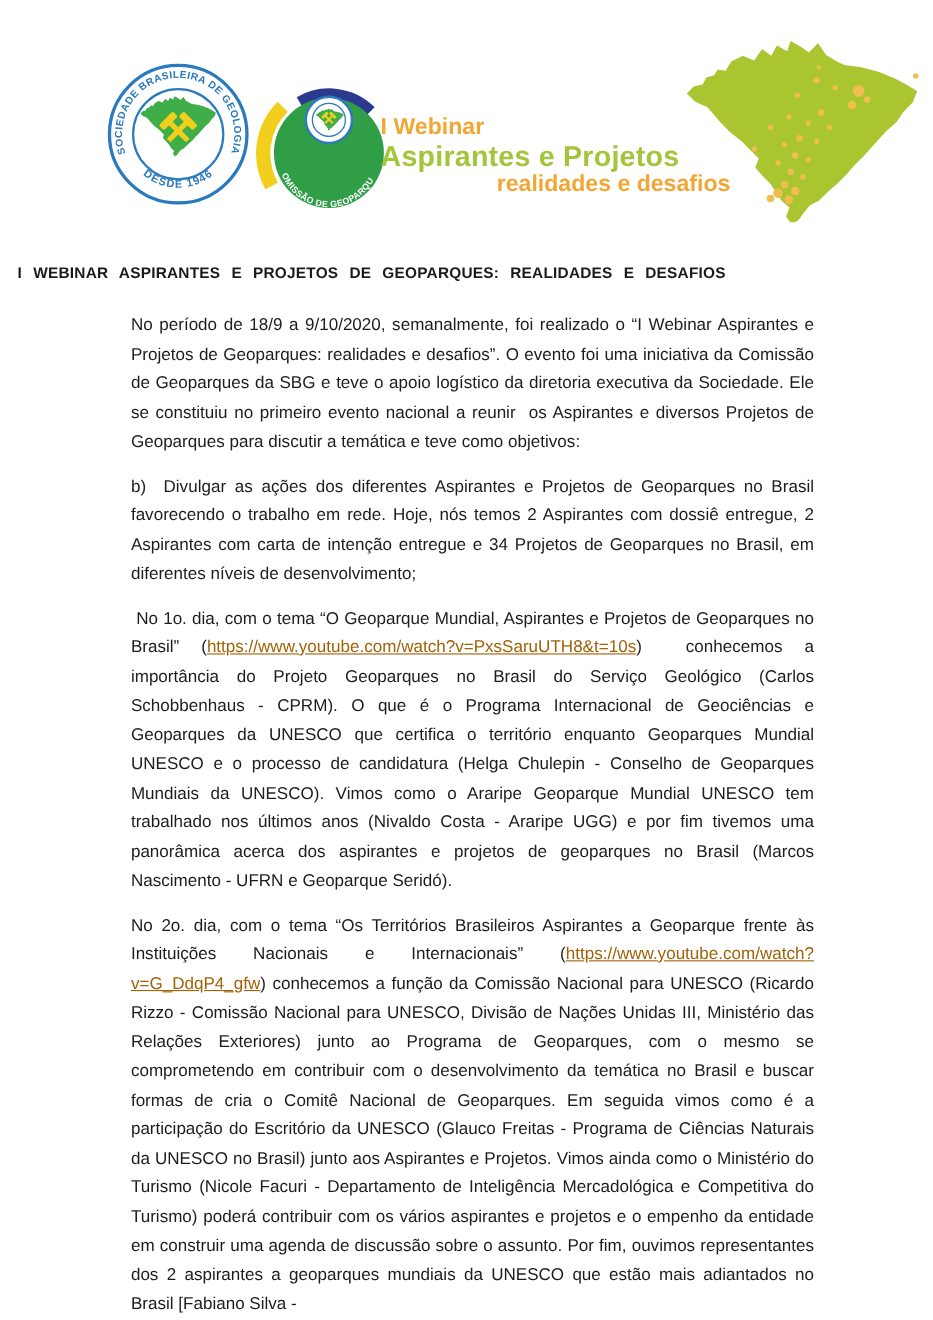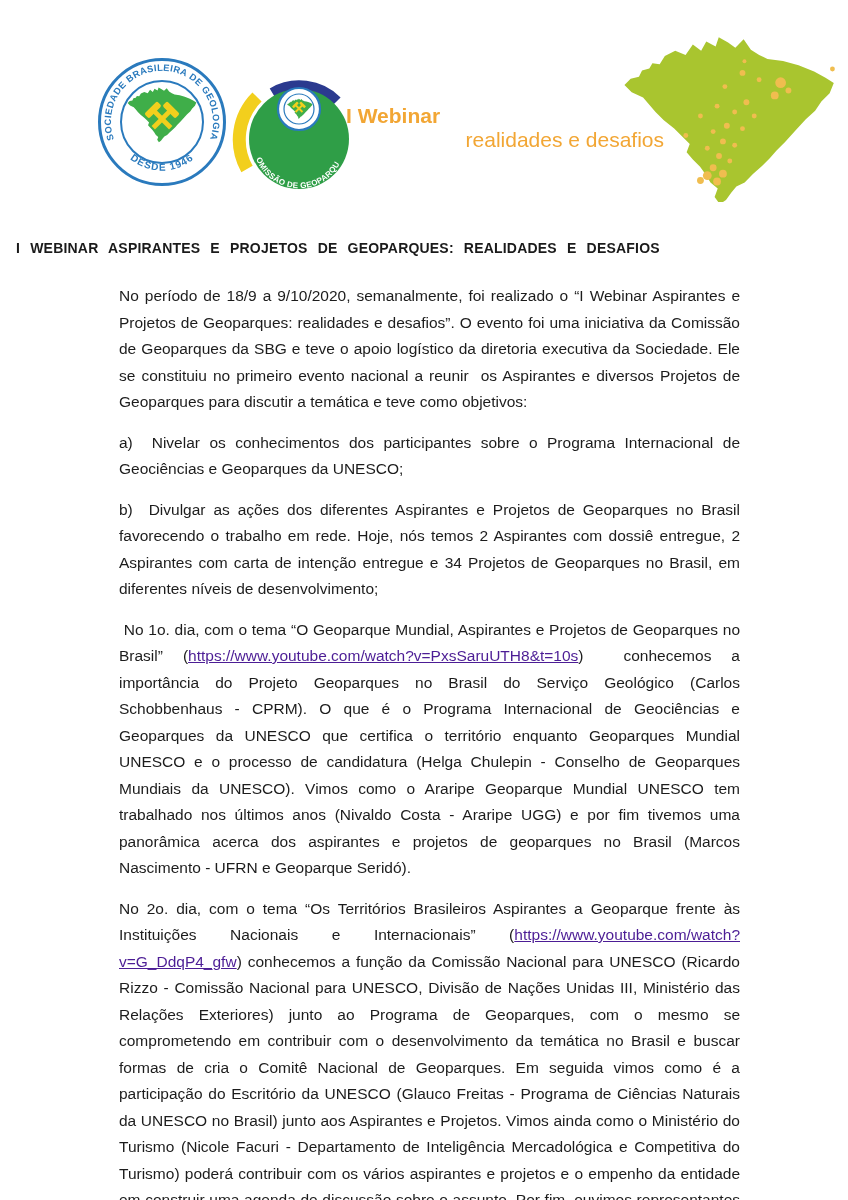--- a/index.html
+++ b/index.html
@@ -7,33 +7,33 @@
     width:848px;height:1200px;position:relative;background:#ffffff;
     font-family:"Liberation Sans",sans-serif;overflow:hidden;
   }
   
   .logo{position:absolute;}
   .logo-sbg{left:97px;top:55px;width:130px;height:134px;}
   .logo-cg{left:227px;top:53px;width:132px;height:138px;}
   .banner{position:absolute;left:346px;top:72px;width:318px;line-height:1;margin-top:33px;}
   .banner .l1{font-size:21px;font-weight:bold;color:#f2a634;margin:0 0 3px 0;}
   .banner .l2,.banner .l3{font-size:26px;font-weight:bold;color:#a3c53c;margin:0 0 2px 0;letter-spacing:0.2px;}
-  .banner .l4{font-size:21px;font-weight:normal;color:#f2a634;margin:1px 0 0 0;text-align:right;}
+  .banner .l4{font-size:21px;font-weight:bold;color:#f2a634;margin:1px 0 0 0;text-align:right;}
   .map-wrap{position:absolute;left:592px;top:26px;width:256px;height:176px;}
   
   .doc-title{
     position:absolute;top:224px;left:0;width:100%;text-align:left;
     font-size:14px;font-weight:bold;color:#1a1a1a;word-spacing:6px;letter-spacing:0.2px;margin:16px;
   }
   .doc-body{
     position:absolute;top:283px;left:119px;width:621px;
     font-size:15.5px;line-height:26.5px;text-align:justify;color:#1c1c1c;
   }
   .doc-body p{margin:0 0 14px 0;}
-  a.url{color:#4c1d95;text-decoration:underline;cursor:pointer;}
+  a.url{color:#a16207;text-decoration:underline;cursor:pointer;}
 </style>
 </head>
 <body>
 
 <svg width="0" height="0" style="position:absolute">
   <defs>
     <path id="brazilShape" d="M55,35 L60,27 L70,22 L80,26 L87,16 L95,22 L100,13 L109,18 L112,9 L121,14 L128,19 L136,11 L143,21 L151,26 L159,30 L174,32 L189,36 L204,42 L215,48 L223,53 L219,63 L211,71 L205,80 L196,88 L186,99 L176,110 L168,118 L161,126 L154,133 L145,141 L137,149 L129,153 L124,159 L119,166 L113,170 L108,163 L111,155 L104,149 L99,141 L94,134 L87,127 L81,120 L84,112 L77,105 L69,97 L59,89 L51,81 L45,74 L39,67 L28,62 L21,55 L27,49 L35,47 L38,41 L45,39 L48,34 Z"></path>
     <g id="hammers">
       <g transform="rotate(45)">
           <rect x="-2.5" y="-14" width="5" height="27"></rect>
@@ -80,20 +80,21 @@
         <path id="cgArc" d="M30,108 A46,46 0 0 0 114,108"></path>
       </defs>
     <text font-size="8" font-weight="bold" fill="#ffffff" letter-spacing="0.3">
       <textPath href="#cgArc" startOffset="50%" text-anchor="middle">COMISSÃO DE GEOPARQUES</textPath>
     </text>
   </svg>
 </div>
 
 <div class="banner">
   <p class="l1">I Webinar</p>
+  <p class="l2">Aspirantes e Projetos</p>
   <p class="l4">realidades e desafios</p>
 </div>
 
 <div class="map-wrap">
   <svg viewBox="0 0 250 180" width="256" height="176">
     <use href="#brazilShape" transform="translate(5,2) scale(1.06)" fill="#a9c52f"></use>
     <g fill="#f0bd4f">
       <circle cx="150" cy="36" r="2"></circle>
         <circle cx="148" cy="48" r="3"></circle>
       <circle cx="165" cy="55" r="2.5"></circle>
@@ -122,17 +123,16 @@
         <circle cx="105" cy="158" r="3.5"></circle>
       <circle cx="240" cy="44" r="2.5"></circle>
     </g>
   </svg>
 </div>
 
 <h1 class="doc-title">I WEBINAR ASPIRANTES E PROJETOS DE GEOPARQUES: REALIDADES E DESAFIOS</h1>
 
 <div class="doc-body">
     <p><span>No período de 18/9 a 9/10/2020, semanalmente, foi realizado o “I Webinar Aspirantes e Projetos de Geoparques: realidades e desafios”. O evento foi uma iniciativa da Comissão de Geoparques da SBG e teve o apoio logístico da diretoria executiva da Sociedade. Ele se constituiu no primeiro evento nacional a reunir&nbsp; os Aspirantes e diversos Projetos de Geoparques para discutir a temática e teve como objetivos:</span></p>
-    <p><span>a)&nbsp; Nivelar os conhecimentos dos participantes sobre o Programa Internacional de Geociências e Geoparques da UNESCO;</span></p>
     <p><span>b)&nbsp; Divulgar as ações dos diferentes Aspirantes e Projetos de Geoparques no Brasil favorecendo o trabalho em rede. Hoje, nós temos 2 Aspirantes com dossiê entregue, 2 Aspirantes com carta de intenção entregue e 34 Projetos de Geoparques no Brasil, em diferentes níveis de desenvolvimento;</span></p>
     <p><span>&nbsp;No 1o. dia, com o tema “O Geoparque Mundial, Aspirantes e Projetos de Geoparques no Brasil” (</span><a class="url" href="#">https://www.youtube.com/watch?v=PxsSaruUTH8&amp;t=10s</a><span>)&nbsp; conhecemos a importância do Projeto Geoparques no Brasil do Serviço Geológico (Carlos Schobbenhaus - CPRM). O que é o Programa Internacional de Geociências e Geoparques da UNESCO que certifica o território enquanto Geoparques Mundial UNESCO e o processo de candidatura (Helga Chulepin - Conselho de Geoparques Mundiais da UNESCO). Vimos como o Araripe Geoparque Mundial UNESCO tem trabalhado nos últimos anos (Nivaldo Costa - Araripe UGG) e por fim tivemos uma panorâmica acerca dos aspirantes e projetos de geoparques no Brasil (Marcos Nascimento - UFRN e Geoparque Seridó).</span></p>
     <p><span>No 2o. dia, com o tema “Os Territórios Brasileiros Aspirantes a Geoparque frente às Instituições Nacionais e Internacionais” (</span><a class="url" href="#">https://www.youtube.com/watch?v=G_DdqP4_gfw</a><span>) conhecemos a função da Comissão Nacional para UNESCO (Ricardo Rizzo - Comissão Nacional para UNESCO, Divisão de Nações Unidas III, Ministério das Relações Exteriores) junto ao Programa de Geoparques, com o mesmo se comprometendo em contribuir com o desenvolvimento da temática no Brasil e buscar formas de cria o Comitê Nacional de Geoparques. Em seguida vimos como é a participação do Escritório da UNESCO (Glauco Freitas - Programa de Ciências Naturais da UNESCO no Brasil) junto aos Aspirantes e Projetos. Vimos ainda como o Ministério do Turismo (Nicole Facuri - Departamento de Inteligência Mercadológica e Competitiva do Turismo) poderá contribuir com os vários aspirantes e projetos e o empenho da entidade em construir uma agenda de discussão sobre o assunto. Por fim, ouvimos representantes dos 2 aspirantes a geoparques mundiais da UNESCO que estão mais adiantados no Brasil [Fabiano Silva -</span></p>
   </div>
 
 </body></html>

